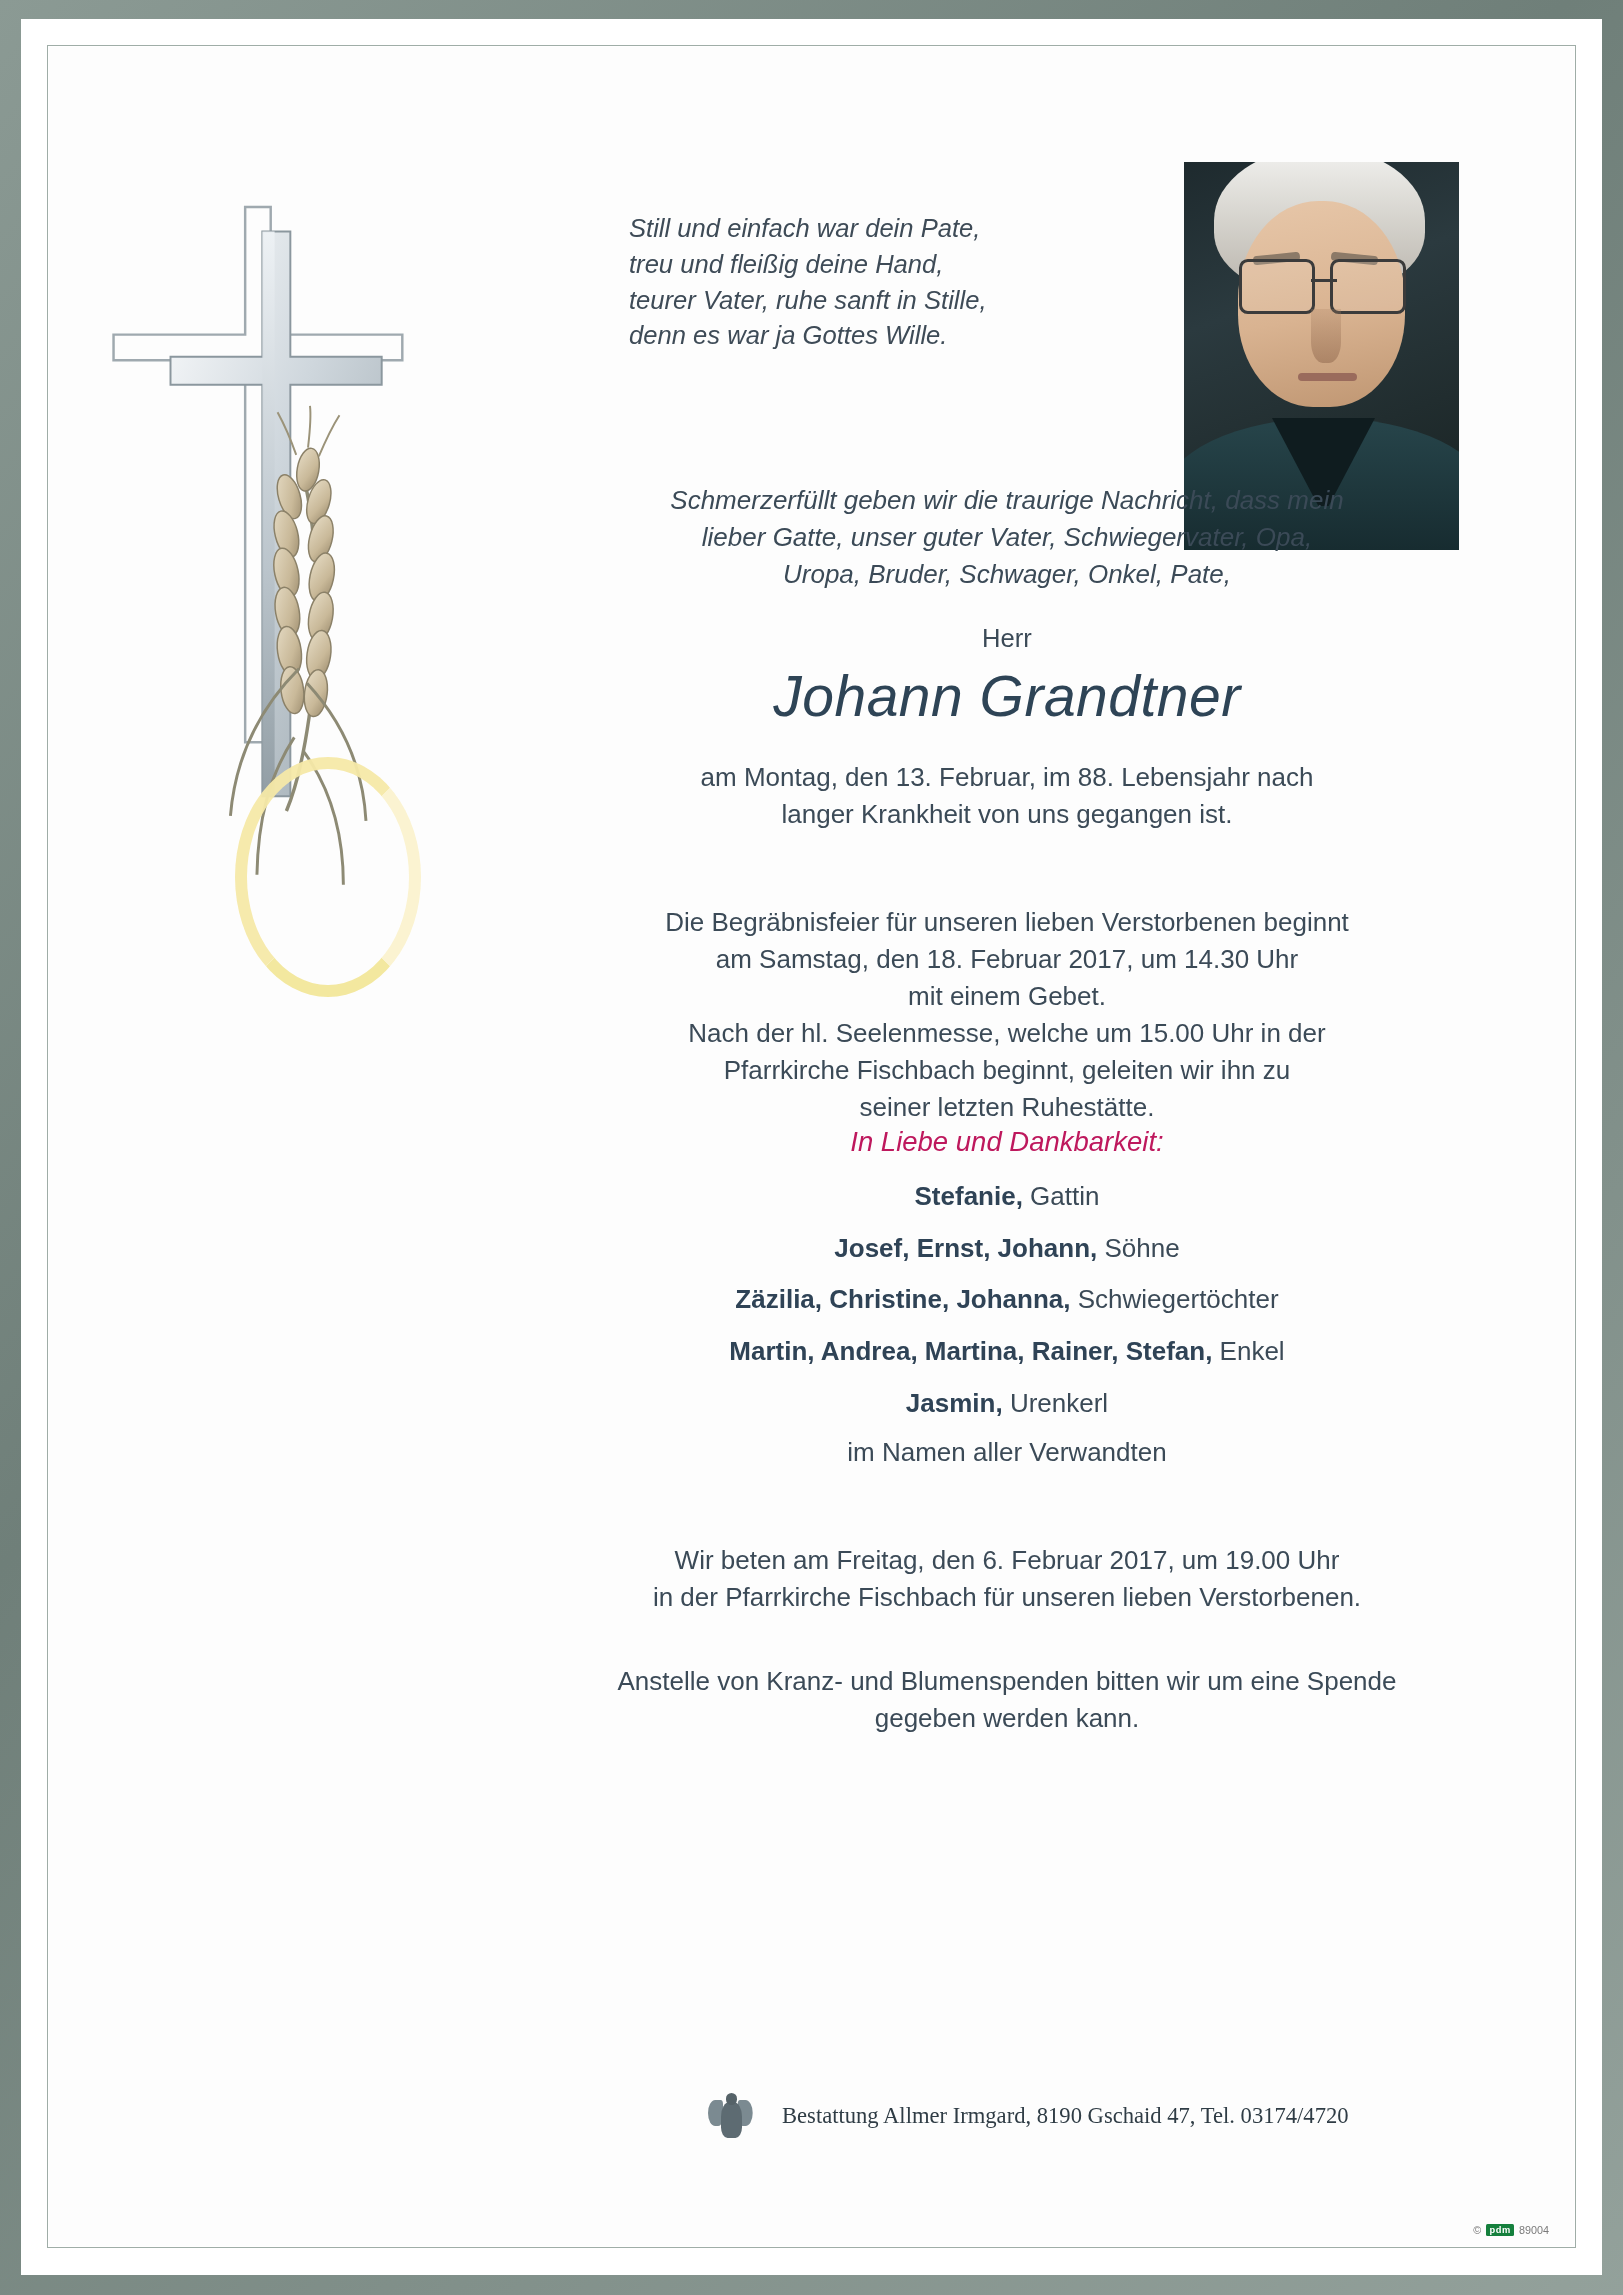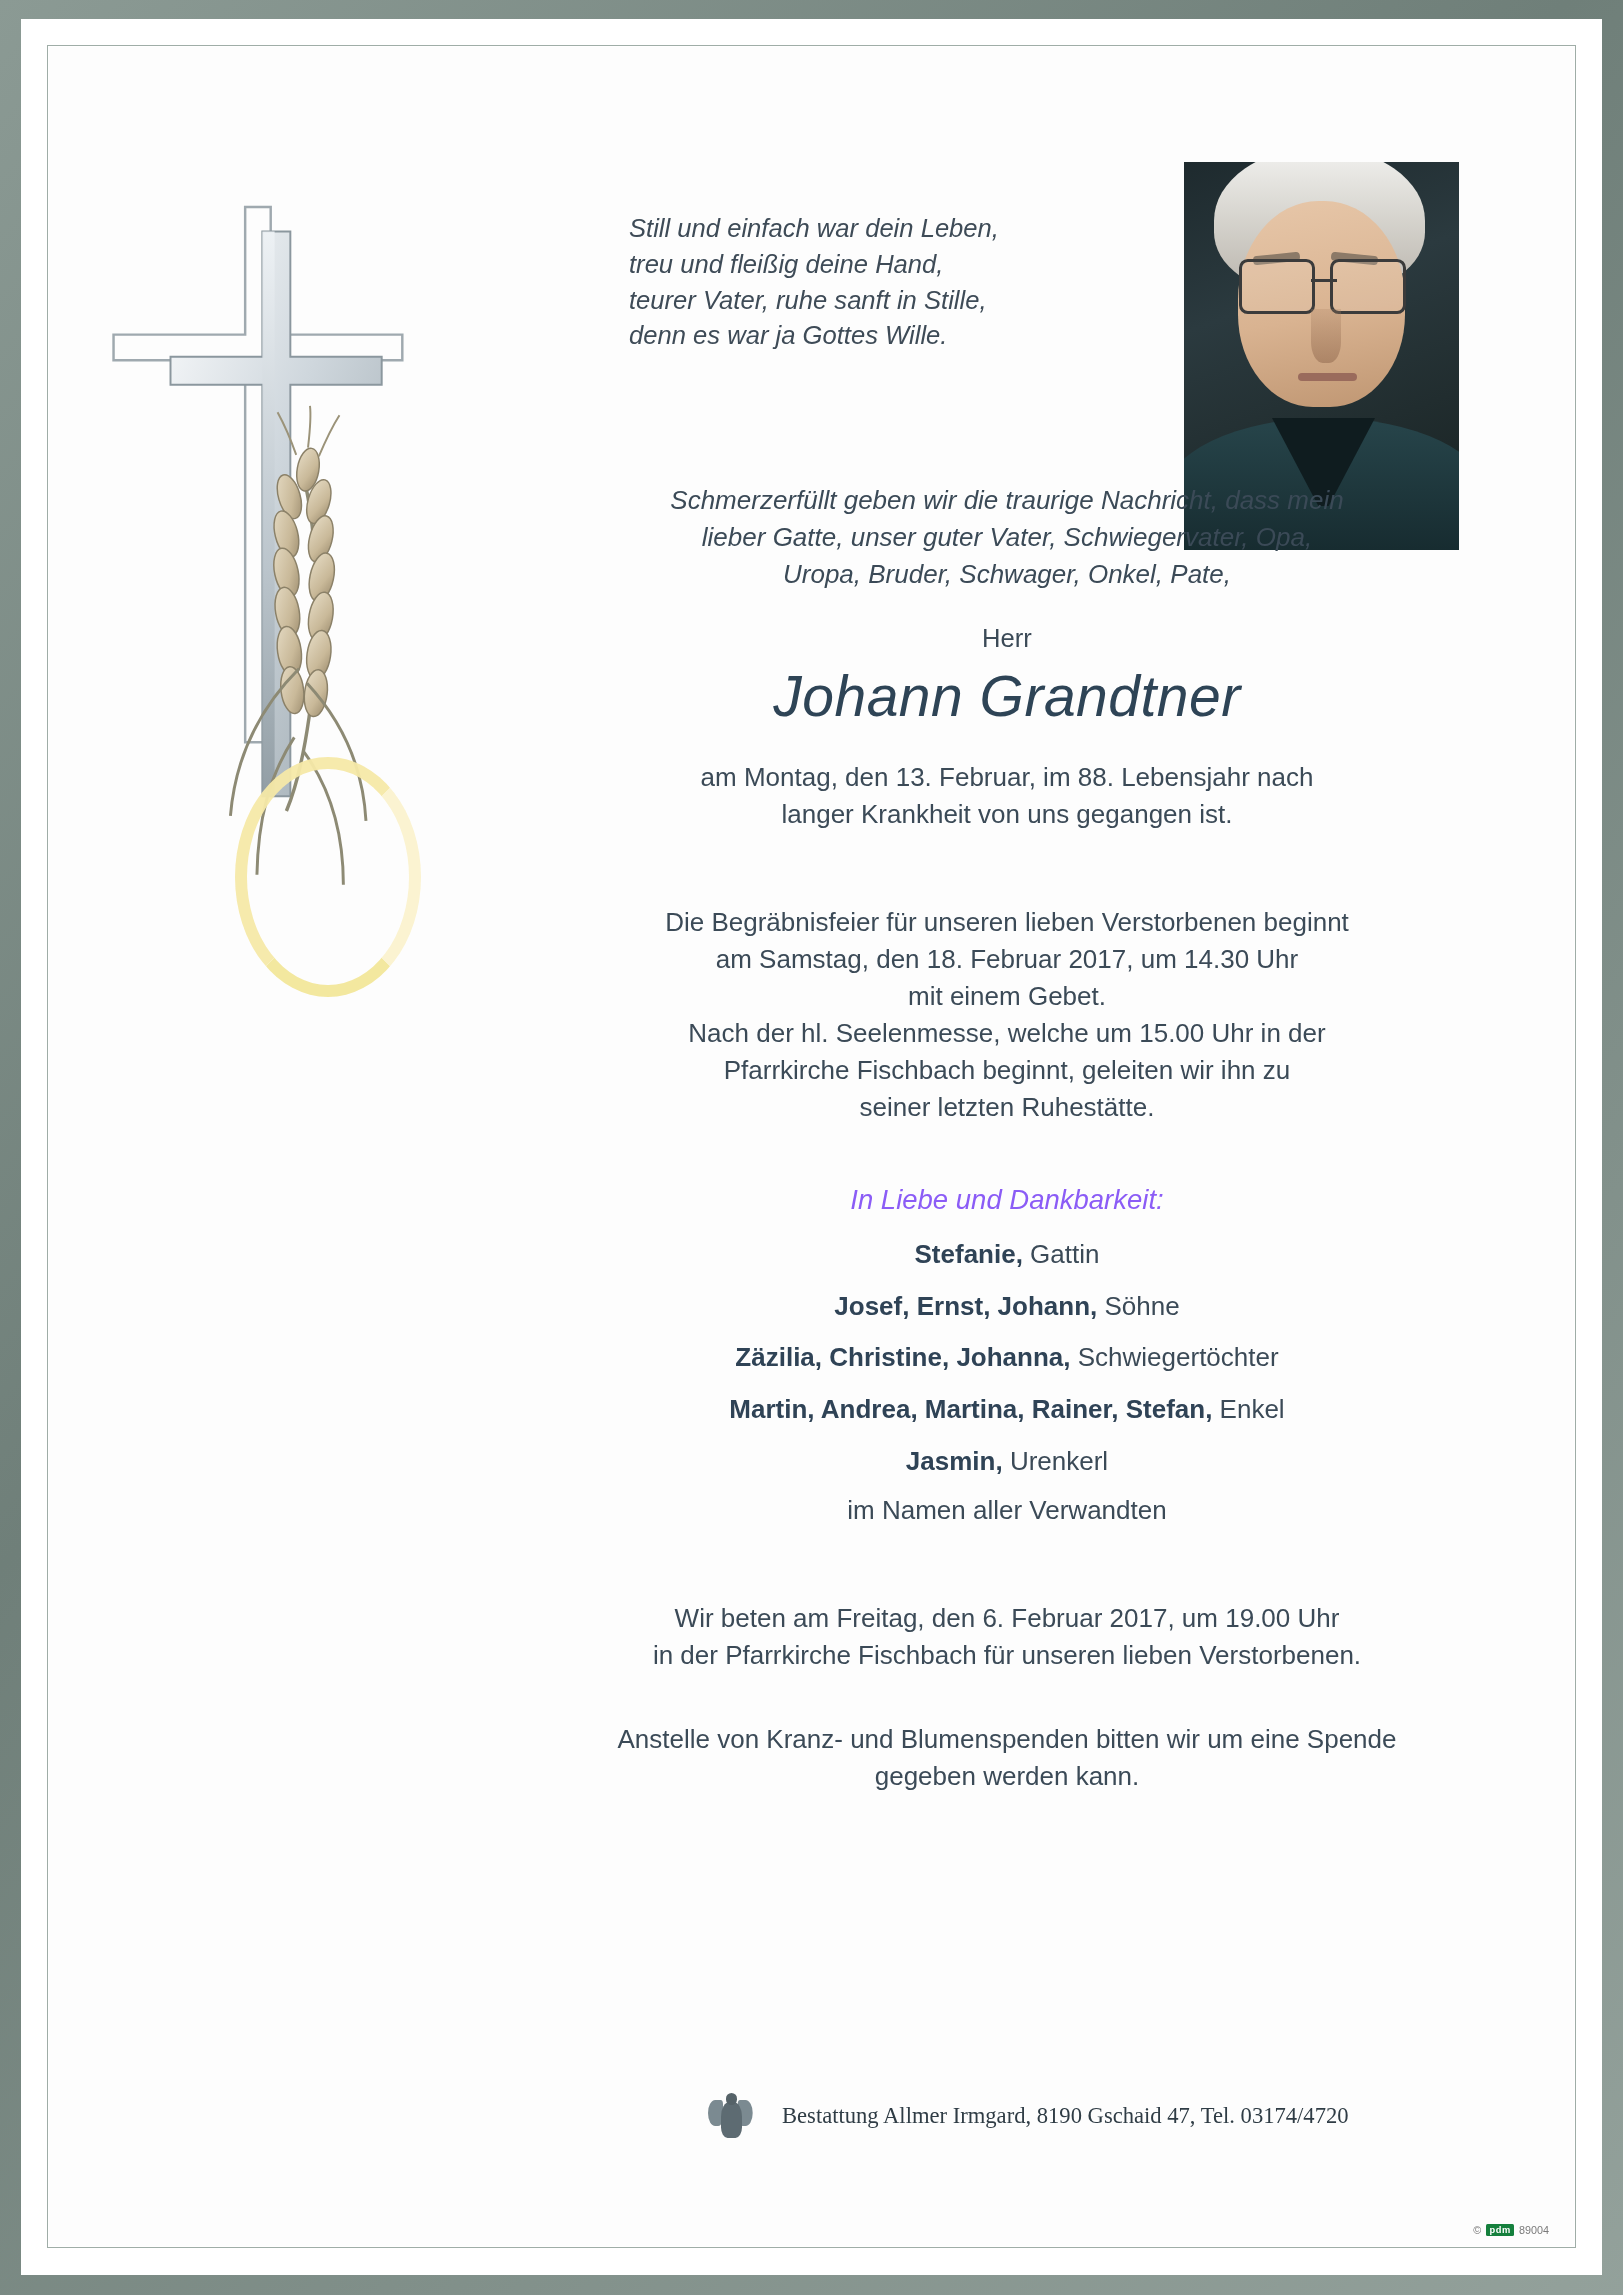--- a/index.html
+++ b/index.html
@@ -186,24 +186,23 @@
     color: #2e4456;
   }
   .para {
     font-size: 26px;
     line-height: 1.42;
     color: #3b4a57;
     margin-top: 30.5px;
   }
   .para.gap-lg { margin-top: 71px; }
   .thanks-title {
-    margin-top: 58px;
     font-size: 27.5px;
     font-style: italic;
-    color: #8b5cf6;
+    color: #be185d;
   }
   .family {
     margin-top: 25.6px;
   }
   .family-row {
     font-size: 26px;
     line-height: 1.0;
     margin-bottom: 25.6px;
     color: #3b4a57;
   }
@@ -373,21 +372,21 @@
     </div>
     <div class="nose"></div>
     <div class="mouth"></div>
     <div class="shoulders"></div>
     <div class="collar"></div>
   </div>
 
   <div class="content">
 
     <div class="verse">
-      <div>Still und einfach war dein Leben,</div>
+      <div>Still und einfach war dein Pate,</div>
       <div>treu und fleißig deine Hand,</div>
       <div>teurer Vater, ruhe sanft in Stille,</div>
       <div>denn es war ja Gottes Wille.</div>
     </div>
 
     <div class="lede">
       <div>Schmerzerfüllt geben wir die traurige Nachricht, dass mein</div>
       <div>lieber Gatte, unser guter Vater, Schwiegervater, Opa,</div>
       <div>Uropa, Bruder, Schwager, Onkel, Pate,</div>
     </div>

